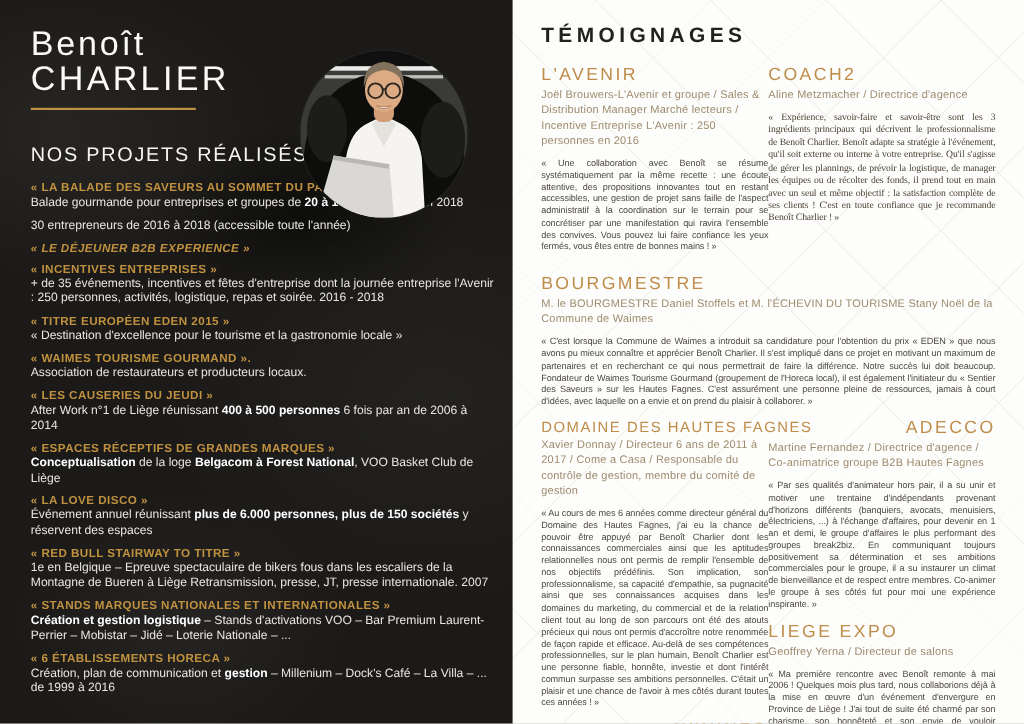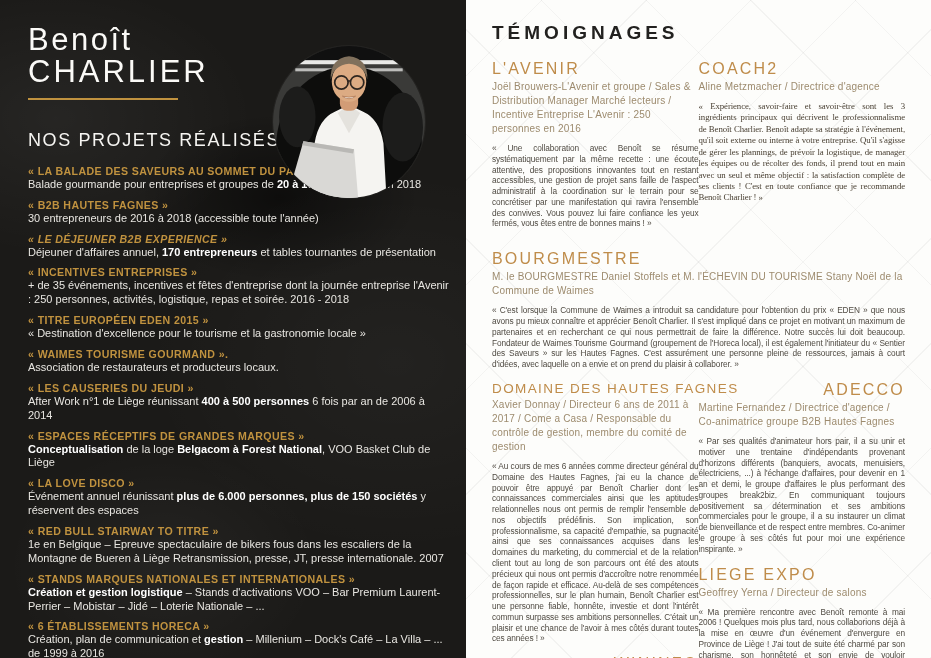--- a/index.html
+++ b/index.html
@@ -96,26 +96,24 @@
       </svg>
     </div>
 
     <h2 class="projects-title">NOS PROJETS RÉALISÉS</h2>
     <div class="projects-list" id="projects-list">
         <div class="project">
           <h3 style="color: rgb(192, 146, 63);">« LA BALADE DES SAVEURS AU SOMMET DU PAYS »</h3>
           <p><span>Balade gourmande pour entreprises et groupes de </span><span class="b">20 à 100 personnes</span><span> en 2018</span></p>
         </div>
         <div class="project">
-          <h3 style="color: rgb(192, 146, 63);">« B2B HAUTES FAGNES »</h3>
           <p><span>30 entrepreneurs de 2016 à 2018 (accessible toute l'année)</span></p>
         </div>
         <div class="project">
           <h3 style="color: rgb(192, 146, 63); font-style: italic;">« LE DÉJEUNER B2B EXPERIENCE »</h3>
-          <p><span>Déjeuner d'affaires annuel, </span><span class="b">170 entrepreneurs</span><span> et tables tournantes de présentation</span></p>
         </div>
         <div class="project">
           <h3 style="color: rgb(192, 146, 63);">« INCENTIVES ENTREPRISES  »</h3>
           <p><span>+ de 35 événements, incentives et fêtes d'entreprise dont la journée entreprise l'Avenir : 250 personnes, activités, logistique, repas et soirée. 2016 - 2018</span></p>
         </div>
         <div class="project">
           <h3 style="color: rgb(192, 146, 63);">« TITRE EUROPÉEN EDEN 2015 »</h3>
           <p><span>« Destination d'excellence pour le tourisme et la gastronomie locale »</span></p>
         </div>
         <div class="project">

